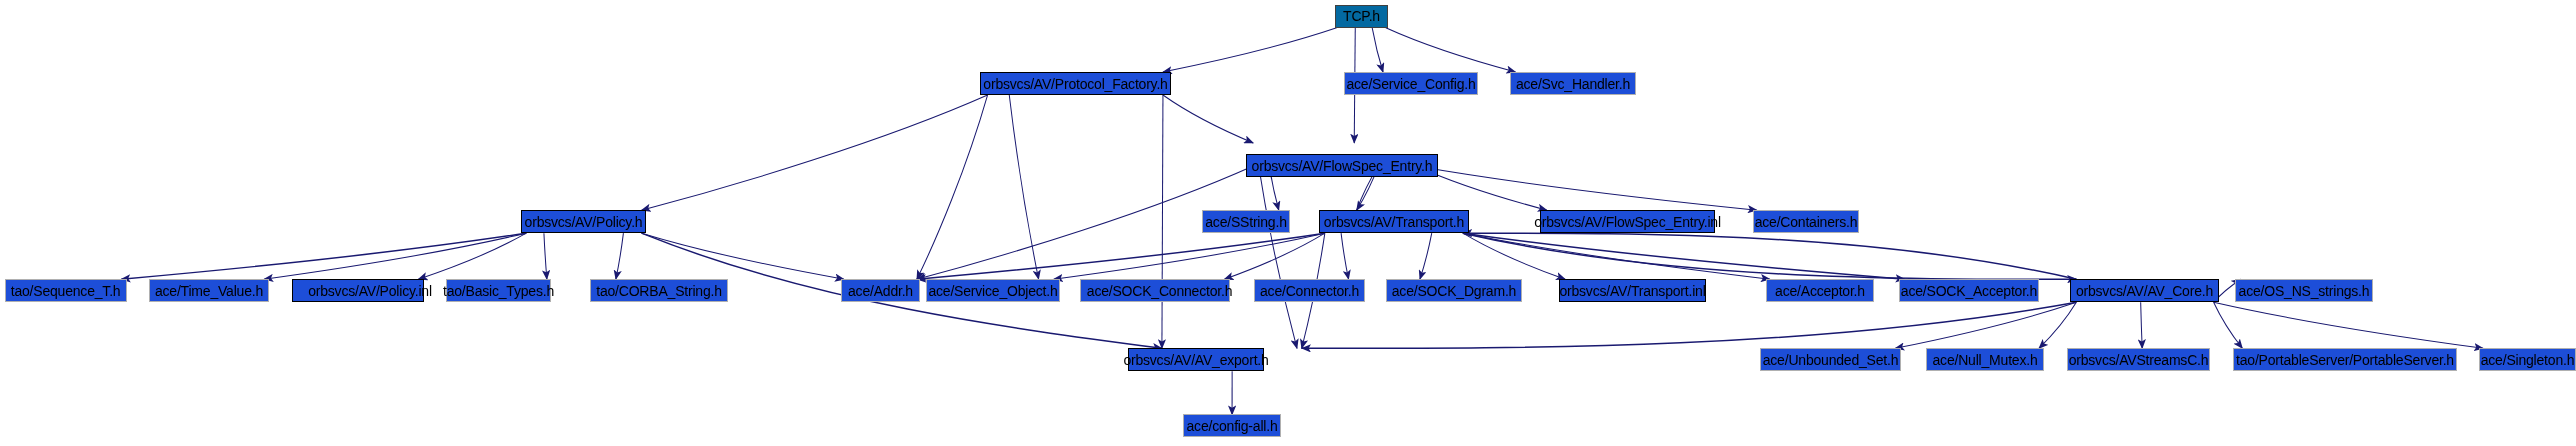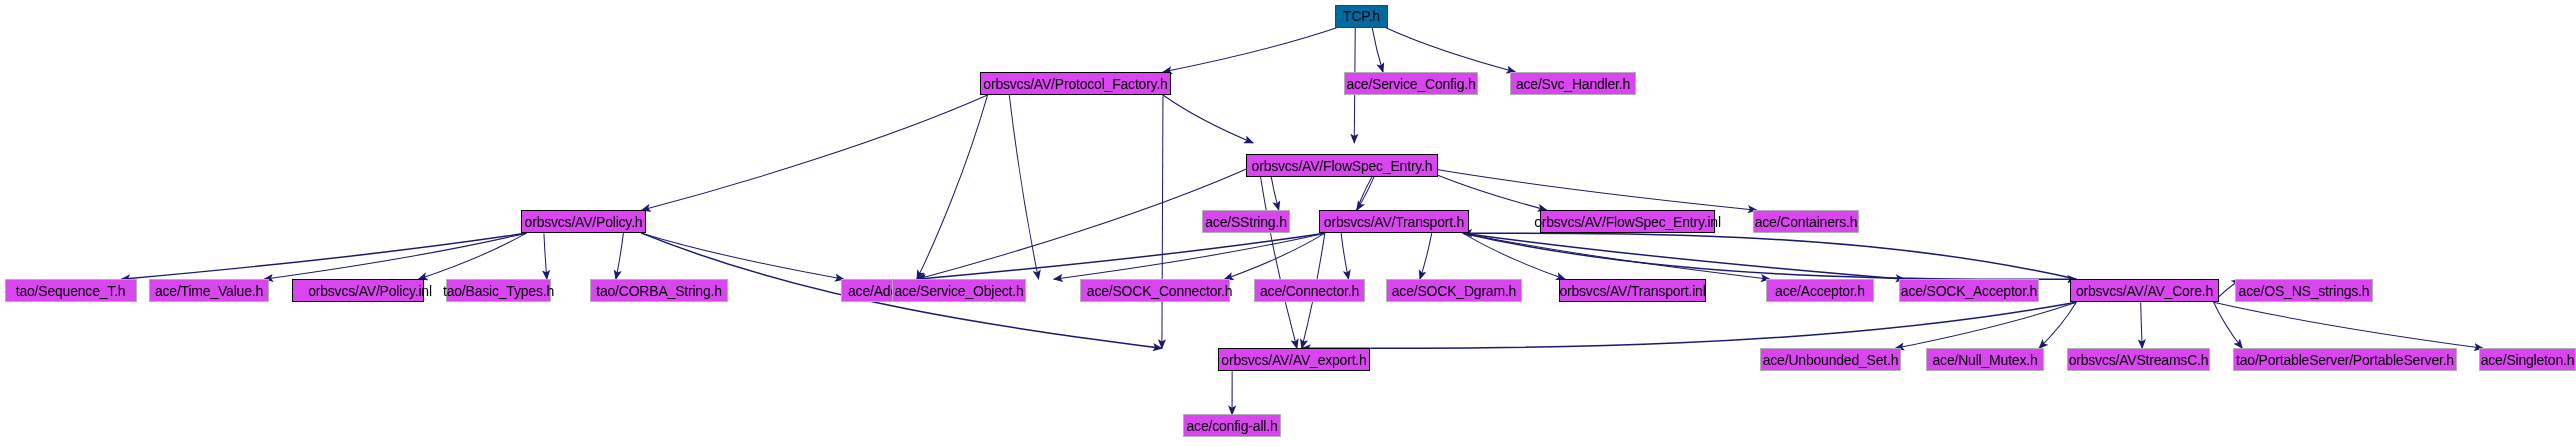--- a/index.html
+++ b/index.html
@@ -11,21 +11,21 @@
     font-family:"Liberation Sans", sans-serif;
     overflow:hidden;
   }
   #edges{position:absolute;left:0;top:0;width:2576px;height:447px;}
   .node{
     position:absolute;
     box-sizing:border-box;
     display:flex;
     align-items:center;
     justify-content:center;
-    background:#d946ef;
+    background:#1d4ed8;
     border:0.9px solid #b0b0b0;
     color:#000000;
     font-size:14px;
     line-height:1;
     white-space:nowrap;
     height:23px;
     letter-spacing:-0.2px;
   }
   .node.strong{border:0.9px solid #000000;}
   .node.current{background:#0369a1;border:0.9px solid #404040;}
@@ -110,39 +110,39 @@
       </div>
       <div class="node strong" style="left: 1319px; top: 210px; width: 150px;">
         <span class="node-label">orbsvcs/AV/Transport.h</span>
       </div>
       <div class="node strong" style="left: 1540px; top: 210px; width: 175px;">
         <span class="node-label">orbsvcs/AV/FlowSpec_Entry.inl</span>
       </div>
       <div class="node" style="left: 1753px; top: 210px; width: 106px;">
         <span class="node-label">ace/Containers.h</span>
       </div>
-      <div class="node" style="left: 4.6px; top: 279px; width: 132px;">
+      <div class="node" style="left: 4.6px; top: 279px; width: 122px;">
         <span class="node-label">tao/Sequence_T.h</span>
       </div>
       <div class="node" style="left: 149px; top: 279px; width: 120px;">
         <span class="node-label">ace/Time_Value.h</span>
       </div>
       <div class="node strong" style="left: 292px; top: 279px; width: 132px; padding-left: 24px;">
         <span class="node-label">orbsvcs/AV/Policy.inl</span>
       </div>
       <div class="node" style="left: 446px; top: 279px; width: 105px;">
         <span class="node-label">tao/Basic_Types.h</span>
       </div>
       <div class="node" style="left: 590px; top: 279px; width: 138px;">
         <span class="node-label">tao/CORBA_String.h</span>
       </div>
       <div class="node" style="left: 841px; top: 279px; width: 79px;">
         <span class="node-label">ace/Addr.h</span>
       </div>
-      <div class="node" style="left: 892px; top: 279px; width: 134px;">
+      <div class="node" style="left: 926px; top: 279px; width: 134px;">
         <span class="node-label">ace/Service_Object.h</span>
       </div>
       <div class="node" style="left: 1080px; top: 279px; width: 150px; padding-left: 9px;">
         <span class="node-label">ace/SOCK_Connector.h</span>
       </div>
       <div class="node" style="left: 1254px; top: 279px; width: 111px;">
         <span class="node-label">ace/Connector.h</span>
       </div>
       <div class="node" style="left: 1386px; top: 279px; width: 136px;">
         <span class="node-label">ace/SOCK_Dgram.h</span>
@@ -155,21 +155,21 @@
       </div>
       <div class="node" style="left: 1899px; top: 279px; width: 140px;">
         <span class="node-label">ace/SOCK_Acceptor.h</span>
       </div>
       <div class="node strong" style="left: 2070px; top: 279px; width: 149px;">
         <span class="node-label">orbsvcs/AV/AV_Core.h</span>
       </div>
       <div class="node" style="left: 2235px; top: 279px; width: 138px;">
         <span class="node-label">ace/OS_NS_strings.h</span>
       </div>
-      <div class="node strong" style="left: 1218px; top: 348px; width: 152px;">
+      <div class="node strong" style="left: 1128px; top: 348px; width: 136px;">
         <span class="node-label">orbsvcs/AV/AV_export.h</span>
       </div>
       <div class="node" style="left: 1760px; top: 348px; width: 141px;">
         <span class="node-label">ace/Unbounded_Set.h</span>
       </div>
       <div class="node" style="left: 1926px; top: 348px; width: 118px;">
         <span class="node-label">ace/Null_Mutex.h</span>
       </div>
       <div class="node" style="left: 2067px; top: 348px; width: 143px;">
         <span class="node-label">orbsvcs/AVStreamsC.h</span>

